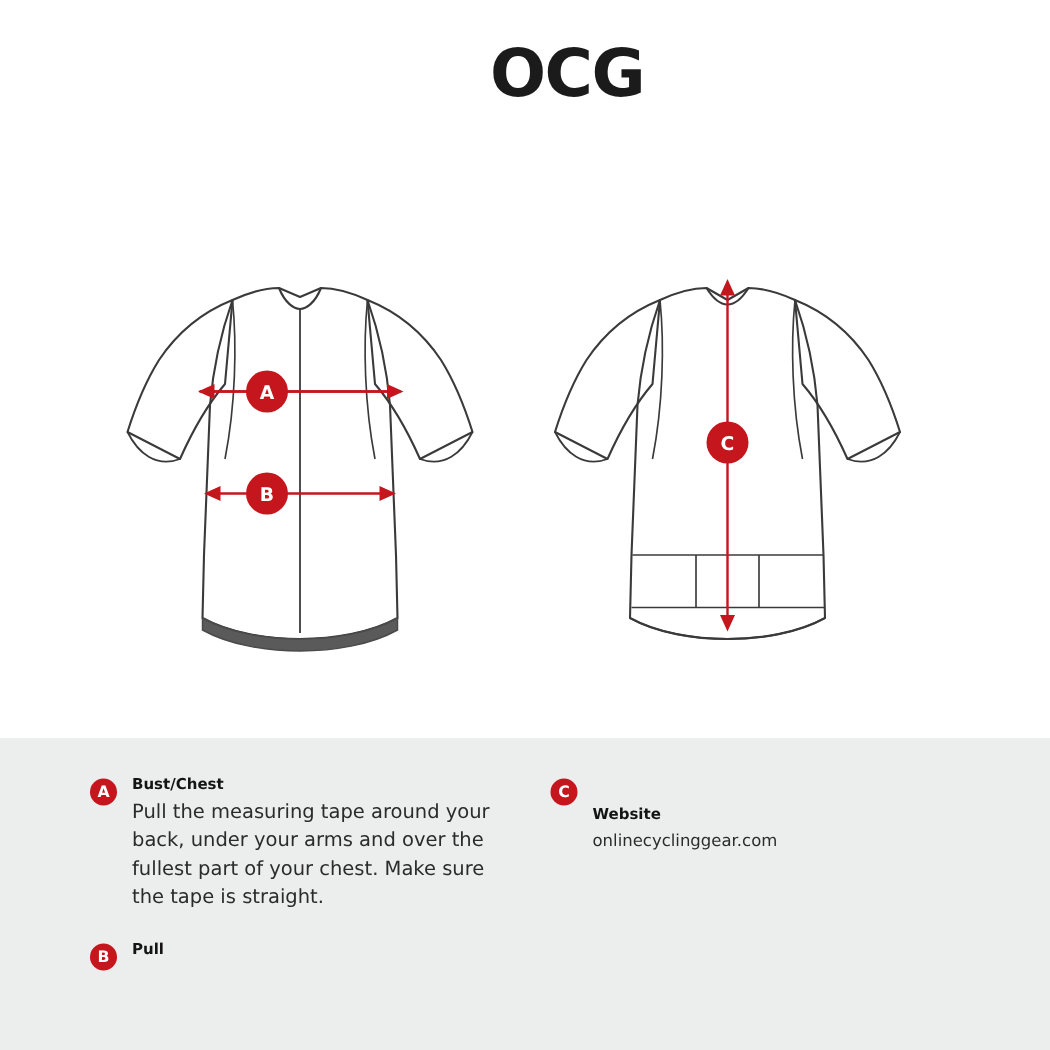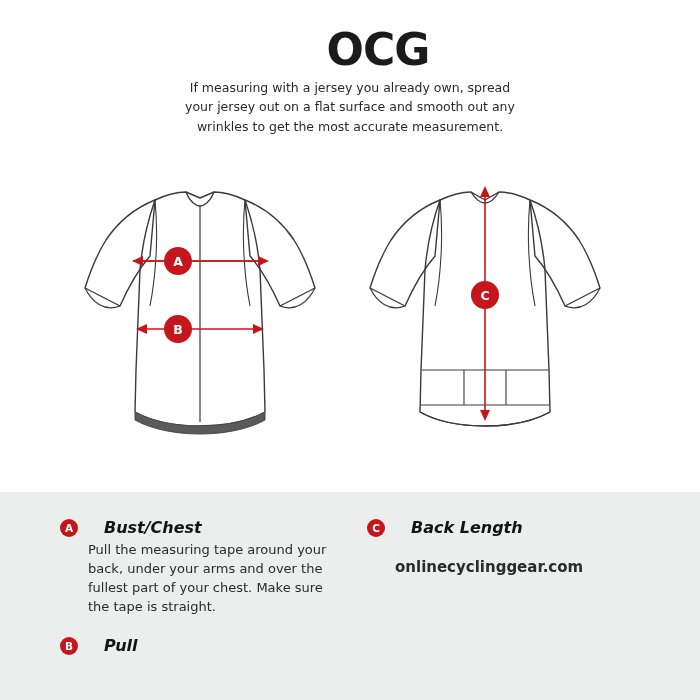--- a/index.html
+++ b/index.html
@@ -88,49 +88,46 @@
     height: 18px;
     border-radius: 50%;
     background: #c4161c;
     color: #fff;
     font-size: 10.5px;
     font-weight: bold;
     line-height: 18px;
     text-align: center;
   }
   .entry h3 {
-    margin: 0 0 4px 16px;
-    font-size: 16px;
+    margin: 0 0 4px 0;
+    font-size: 10px;
     font-weight: bold;
     color: #141414;
-    font-style: italic;
   }
   .entry p {
     margin: 0;
     font-size: 13px;
     line-height: 1.45;
     color: #2b2b2b;
   }
   .entry .link {
-    font-size: 15px;
+    font-size: 11px;
     line-height: 1.45;
     color: #2b2b2b;
     display: block;
     text-decoration: none;
-    font-weight: bold;
   }
 </style>
 </head>
 <body>
 
 <div class="page">
 
   <div class="logo">OCG</div>
 
-  <div class="intro">If measuring with a jersey you already own, spread your jersey out on a flat surface and smooth out any wrinkles to get the most accurate measurement.</div>
 
   <div class="art">
     <svg width="700" height="330" viewBox="0 0 700 330">
       <g fill="none" stroke="#3a3a3a" stroke-width="1.4" stroke-linejoin="round">
 
         <g>
 
           <path d="M155,40 C135,48 118,62 106,80 C96,96 90,112 85,128 L120,146 C128,128 138,110 150,96 Z"></path>
 
           <path d="M245,40 C265,48 282,62 294,80 C304,96 310,112 315,128 L280,146 C272,128 262,110 250,96 Z"></path>
@@ -234,24 +231,24 @@
           <span class="badge">B</span>
           <h3>Pull</h3>
         </div>
 
       </div>
 
       <div class="col">
 
         <div class="entry">
           <span class="badge">C</span>
-          <h3>Back Length</h3>
-        </div>
-
-        <div class="entry">
+        </div>
+
+        <div class="entry">
+          <h3>Website</h3>
           <a class="link" href="#">onlinecyclinggear.com</a>
         </div>
 
       </div>
     </div>
   </div>
 
 </div>
 
 </body></html>

